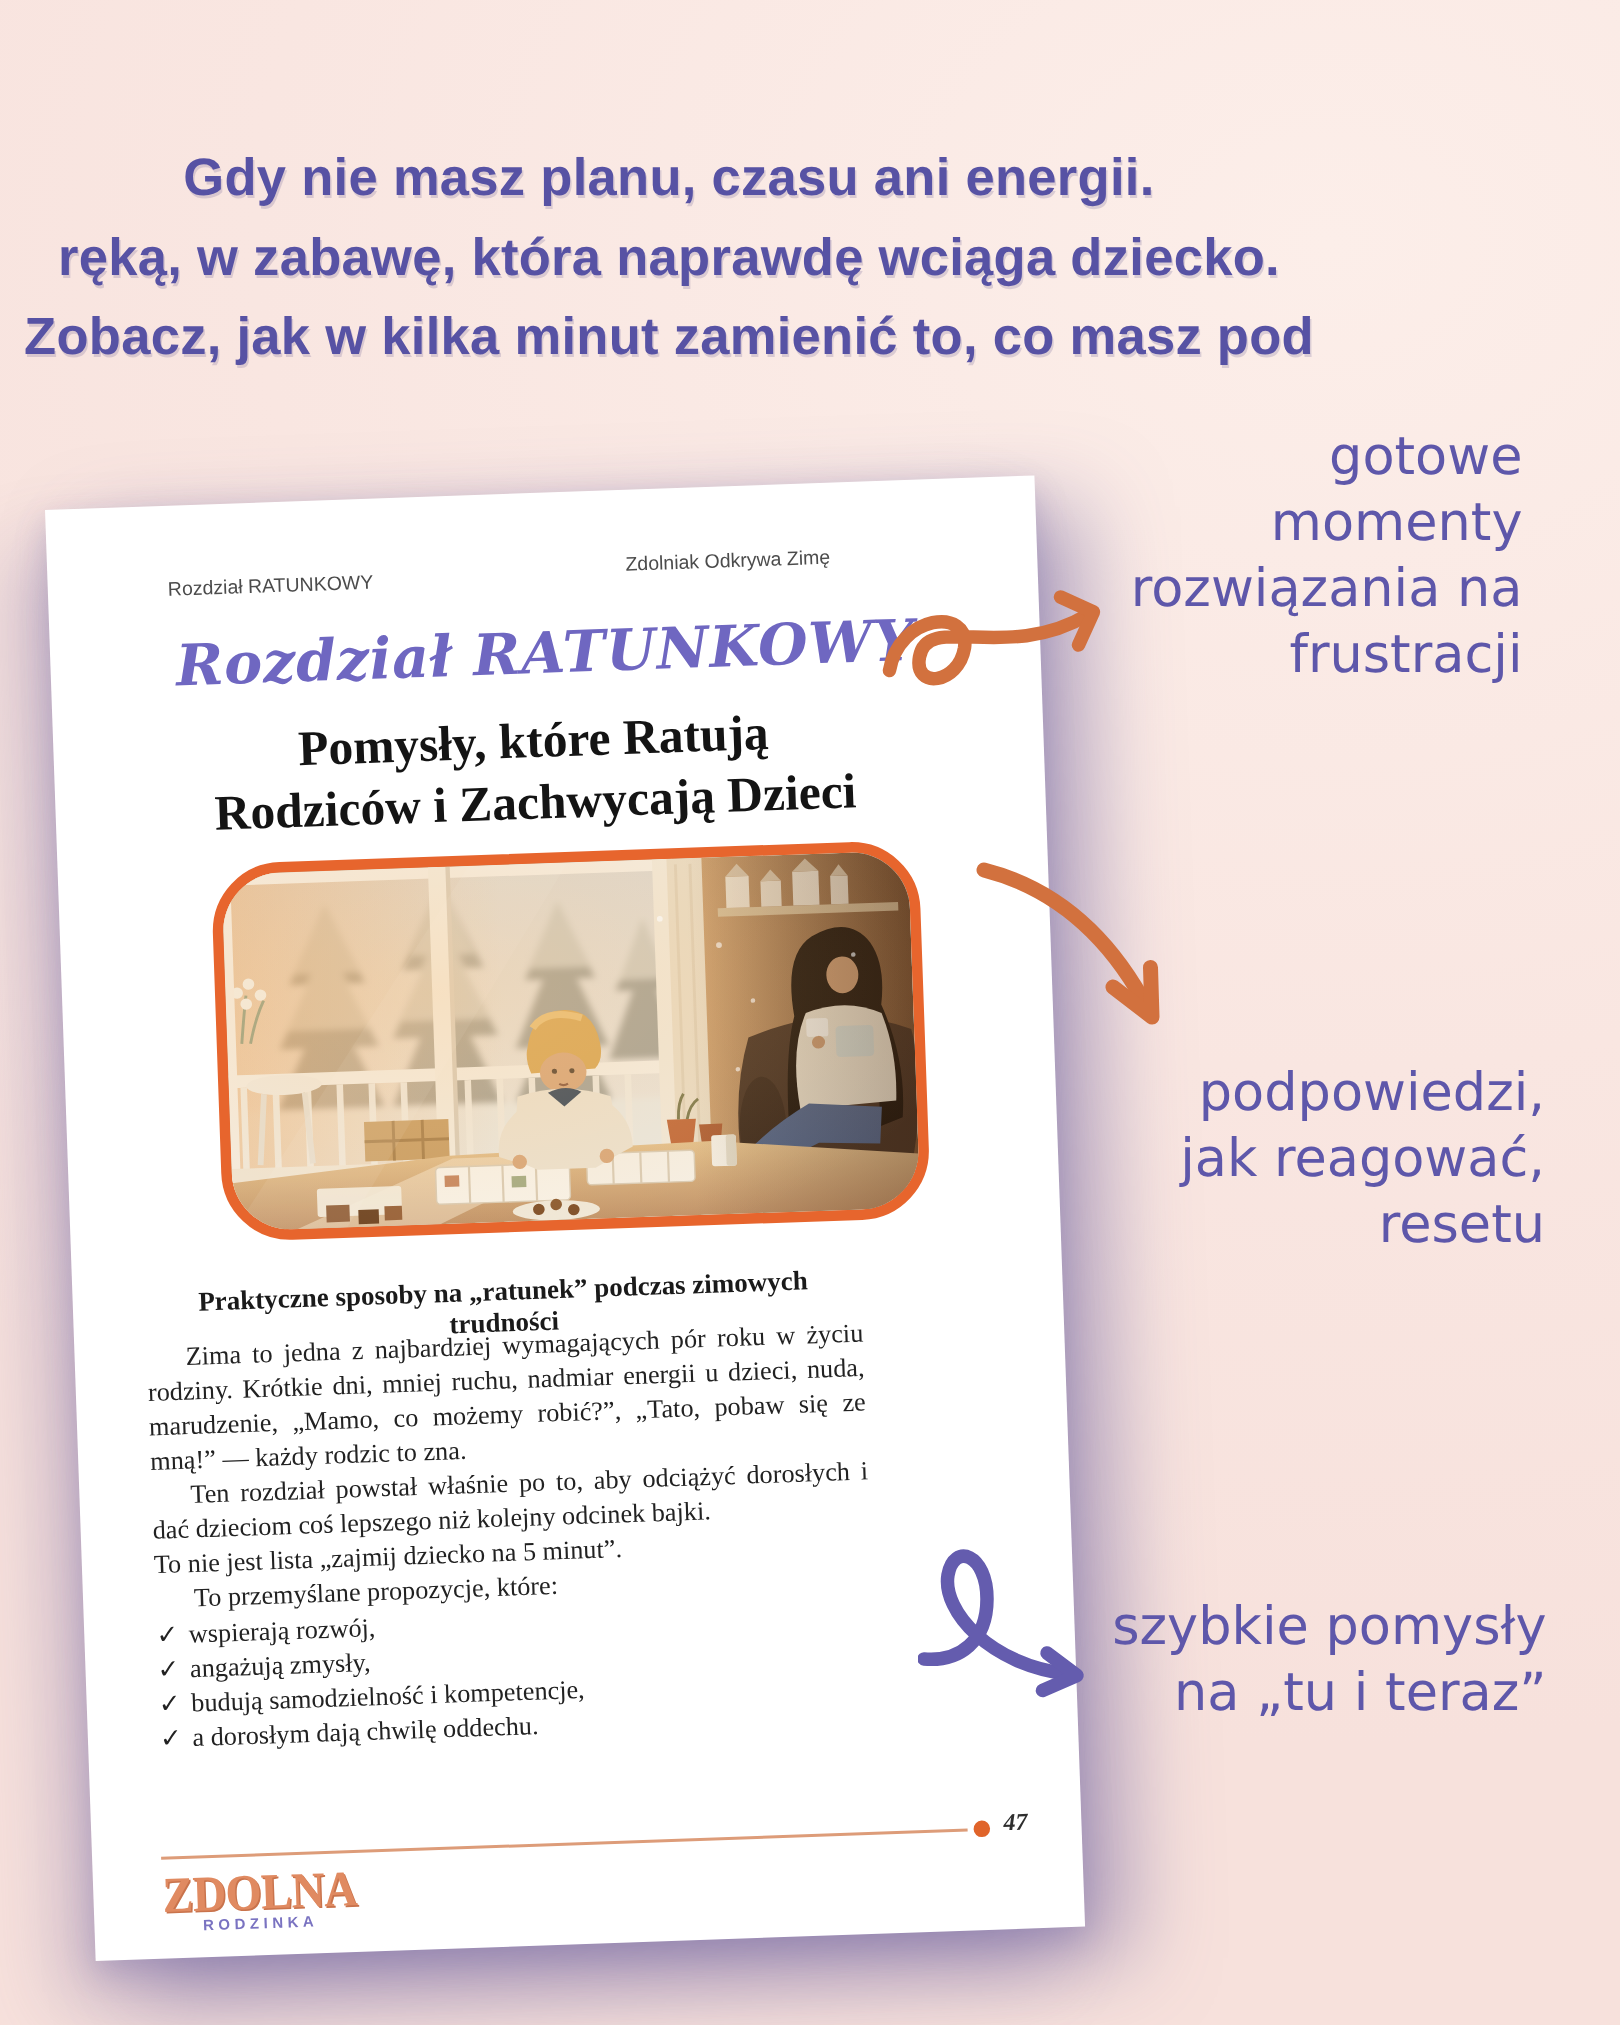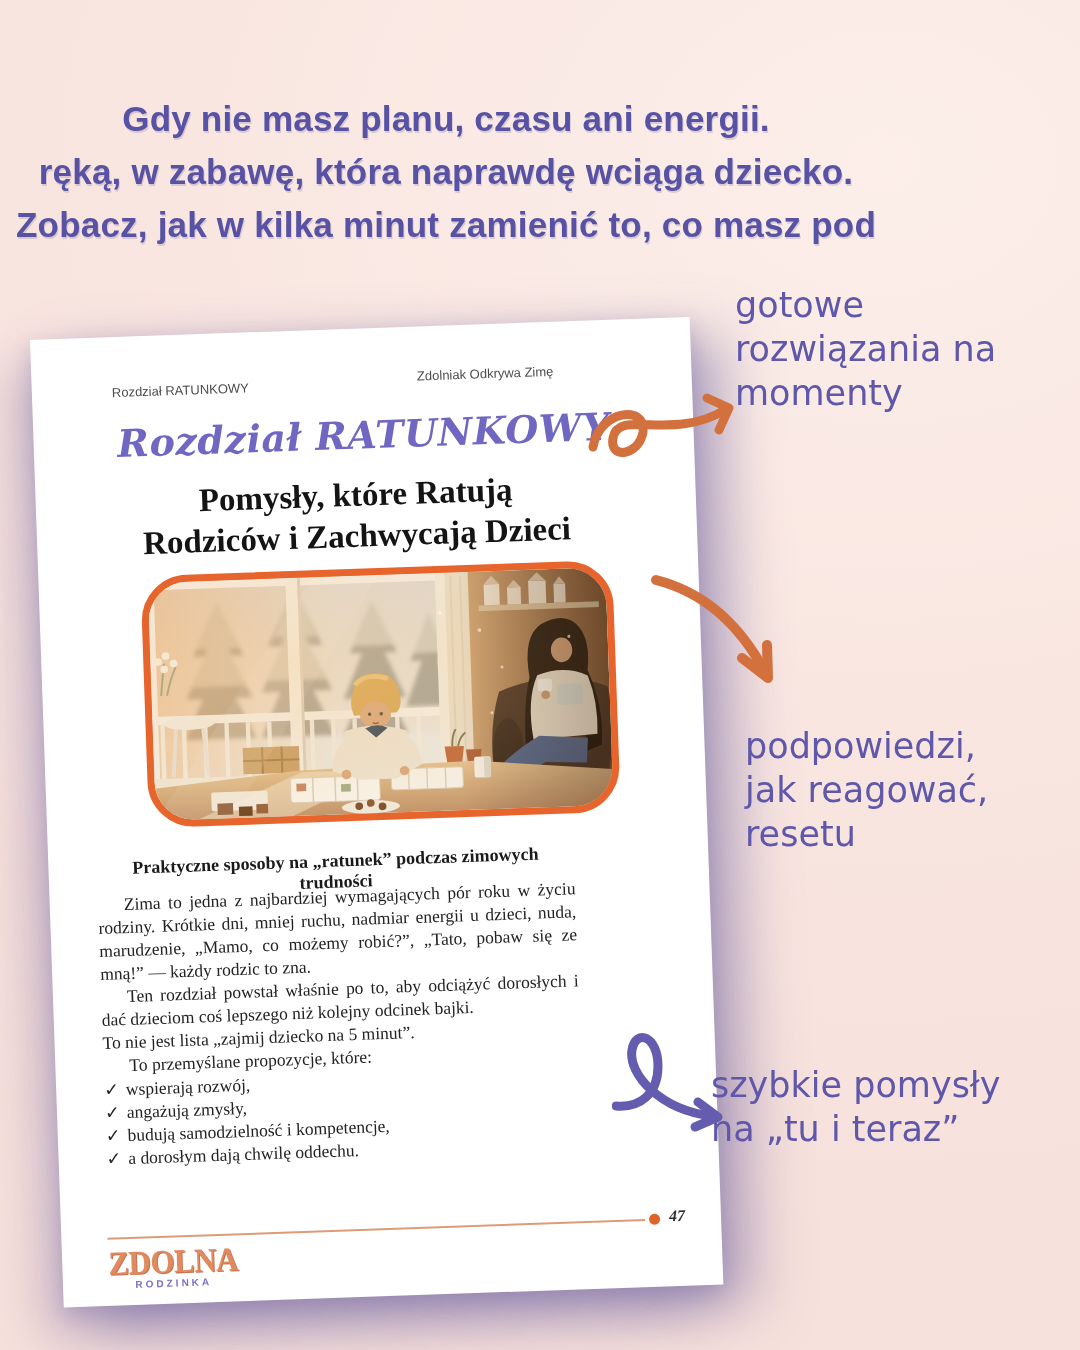--- a/index.html
+++ b/index.html
@@ -58,26 +58,26 @@
   .logo{position:absolute;top:910px;left:46px;text-align:center;}
   .logo-primary{
     font-family:"Liberation Serif",serif;font-weight:bold;font-size:31px;line-height:31px;
     color:#e08a61;letter-spacing:-.5px;transform:scaleY(1.08);
     text-shadow:1px 1px 0 #c9734c;
   }
   .logo-secondary{font-size:10px;font-weight:bold;letter-spacing:3px;color:#7a73c1;margin-top:1px;}
 
   
   .annotation{
-    position:absolute;text-align:left;color:#5e57aa;
+    position:absolute;text-align:right;color:#5e57aa;
     font-family:"DejaVu Sans",sans-serif;font-size:35px;line-height:44px;
   }
   .annotation .line{white-space:nowrap;}
   .a1{left:735px;top:283px;width:280px;}
-  .a2{left:745px;top:724px;width:285px;}
+  .a2{left:745px;top:707px;width:285px;}
   .a3{left:711px;top:1063px;width:320px;}
 
   .arrow{position:absolute;}
   .arrow path{fill:none;stroke-linecap:round;stroke-linejoin:round;}
   .arrow-orange path{stroke:#d2713e;}
   .arrow-purple path{stroke:#645cae;}
   #arrow1{left:583px;top:392px;}
   #arrow2{left:648px;top:572px;}
   #arrow3{left:612px;top:1008px;}
 </style>
@@ -308,22 +308,23 @@
   <div class="footer-dot"></div>
   <div class="footer-num">47</div>
   <div class="logo">
     <div class="logo-primary">ZDOLNA</div>
     <div class="logo-secondary">RODZINKA</div>
   </div>
 </div>
 
 <div class="annotation a1">
   <div class="line">gotowe</div>
+  <div class="line">momenty</div>
   <div class="line">rozwiązania na</div>
-  <div class="line">momenty</div>
+  <div class="line">frustracji</div>
 </div>
 
 <div class="annotation a2">
   <div class="line">podpowiedzi,</div>
   <div class="line">jak reagować,</div>
   <div class="line">resetu</div>
 </div>
 
 <div class="annotation a3">
   <div class="line">szybkie pomysły</div>

